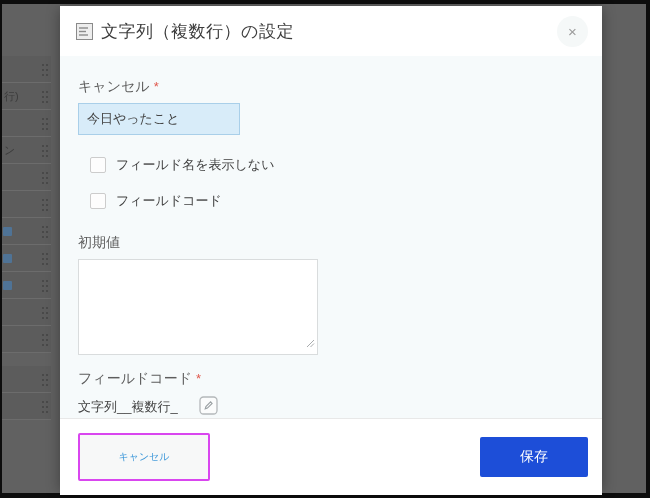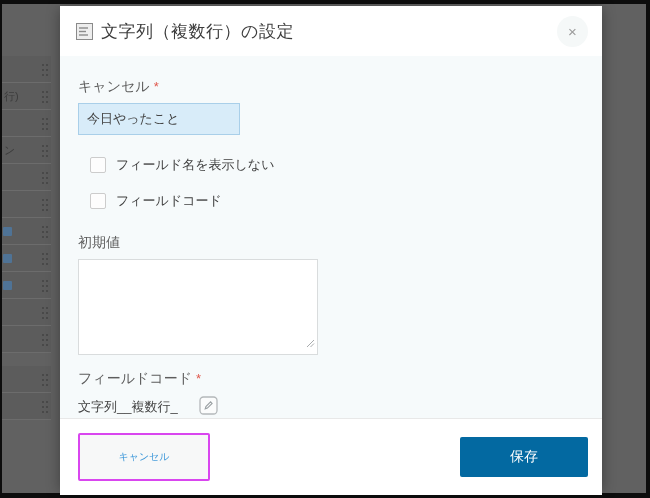--- a/index.html
+++ b/index.html
@@ -52,21 +52,21 @@
 
   .code-label { margin-top:2px; margin-bottom:8px; }
   .code-row { display:flex; align-items:center; gap:21px; }
   .code-value { font-size:13px; color:#444; }
   .code-edit-btn { border:none; background:transparent; padding:0; cursor:pointer; display:inline-flex; }
 
   .modal-footer { flex:0 0 77px; background:#fff; border-top:1px solid #e8e8e8; display:flex; align-items:center;
                   justify-content:space-between; padding:0 14px 0 18px; }
   .cancel-btn { width:132px; height:48px; background:#f7f8f8; border:2px solid #d946ef; color:#3c97d9;
                 font-size:10px; border-radius:2px; cursor:pointer; font-family:"Liberation Sans", sans-serif; }
-  .save-btn { width:128px; height:40px; background:#0369a1; border:none; color:#fff;
+  .save-btn { width:108px; height:40px; background:#1d4ed8; border:none; color:#fff;
               font-size:14px; border-radius:2px; cursor:pointer; font-family:"Liberation Sans", sans-serif; }
 </style>
 </head>
 <body>
 
 <div class="stage">
   <div class="overlay">
     <div class="bg-panel" id="bg-rows">
         <div class="bg-row">
 

